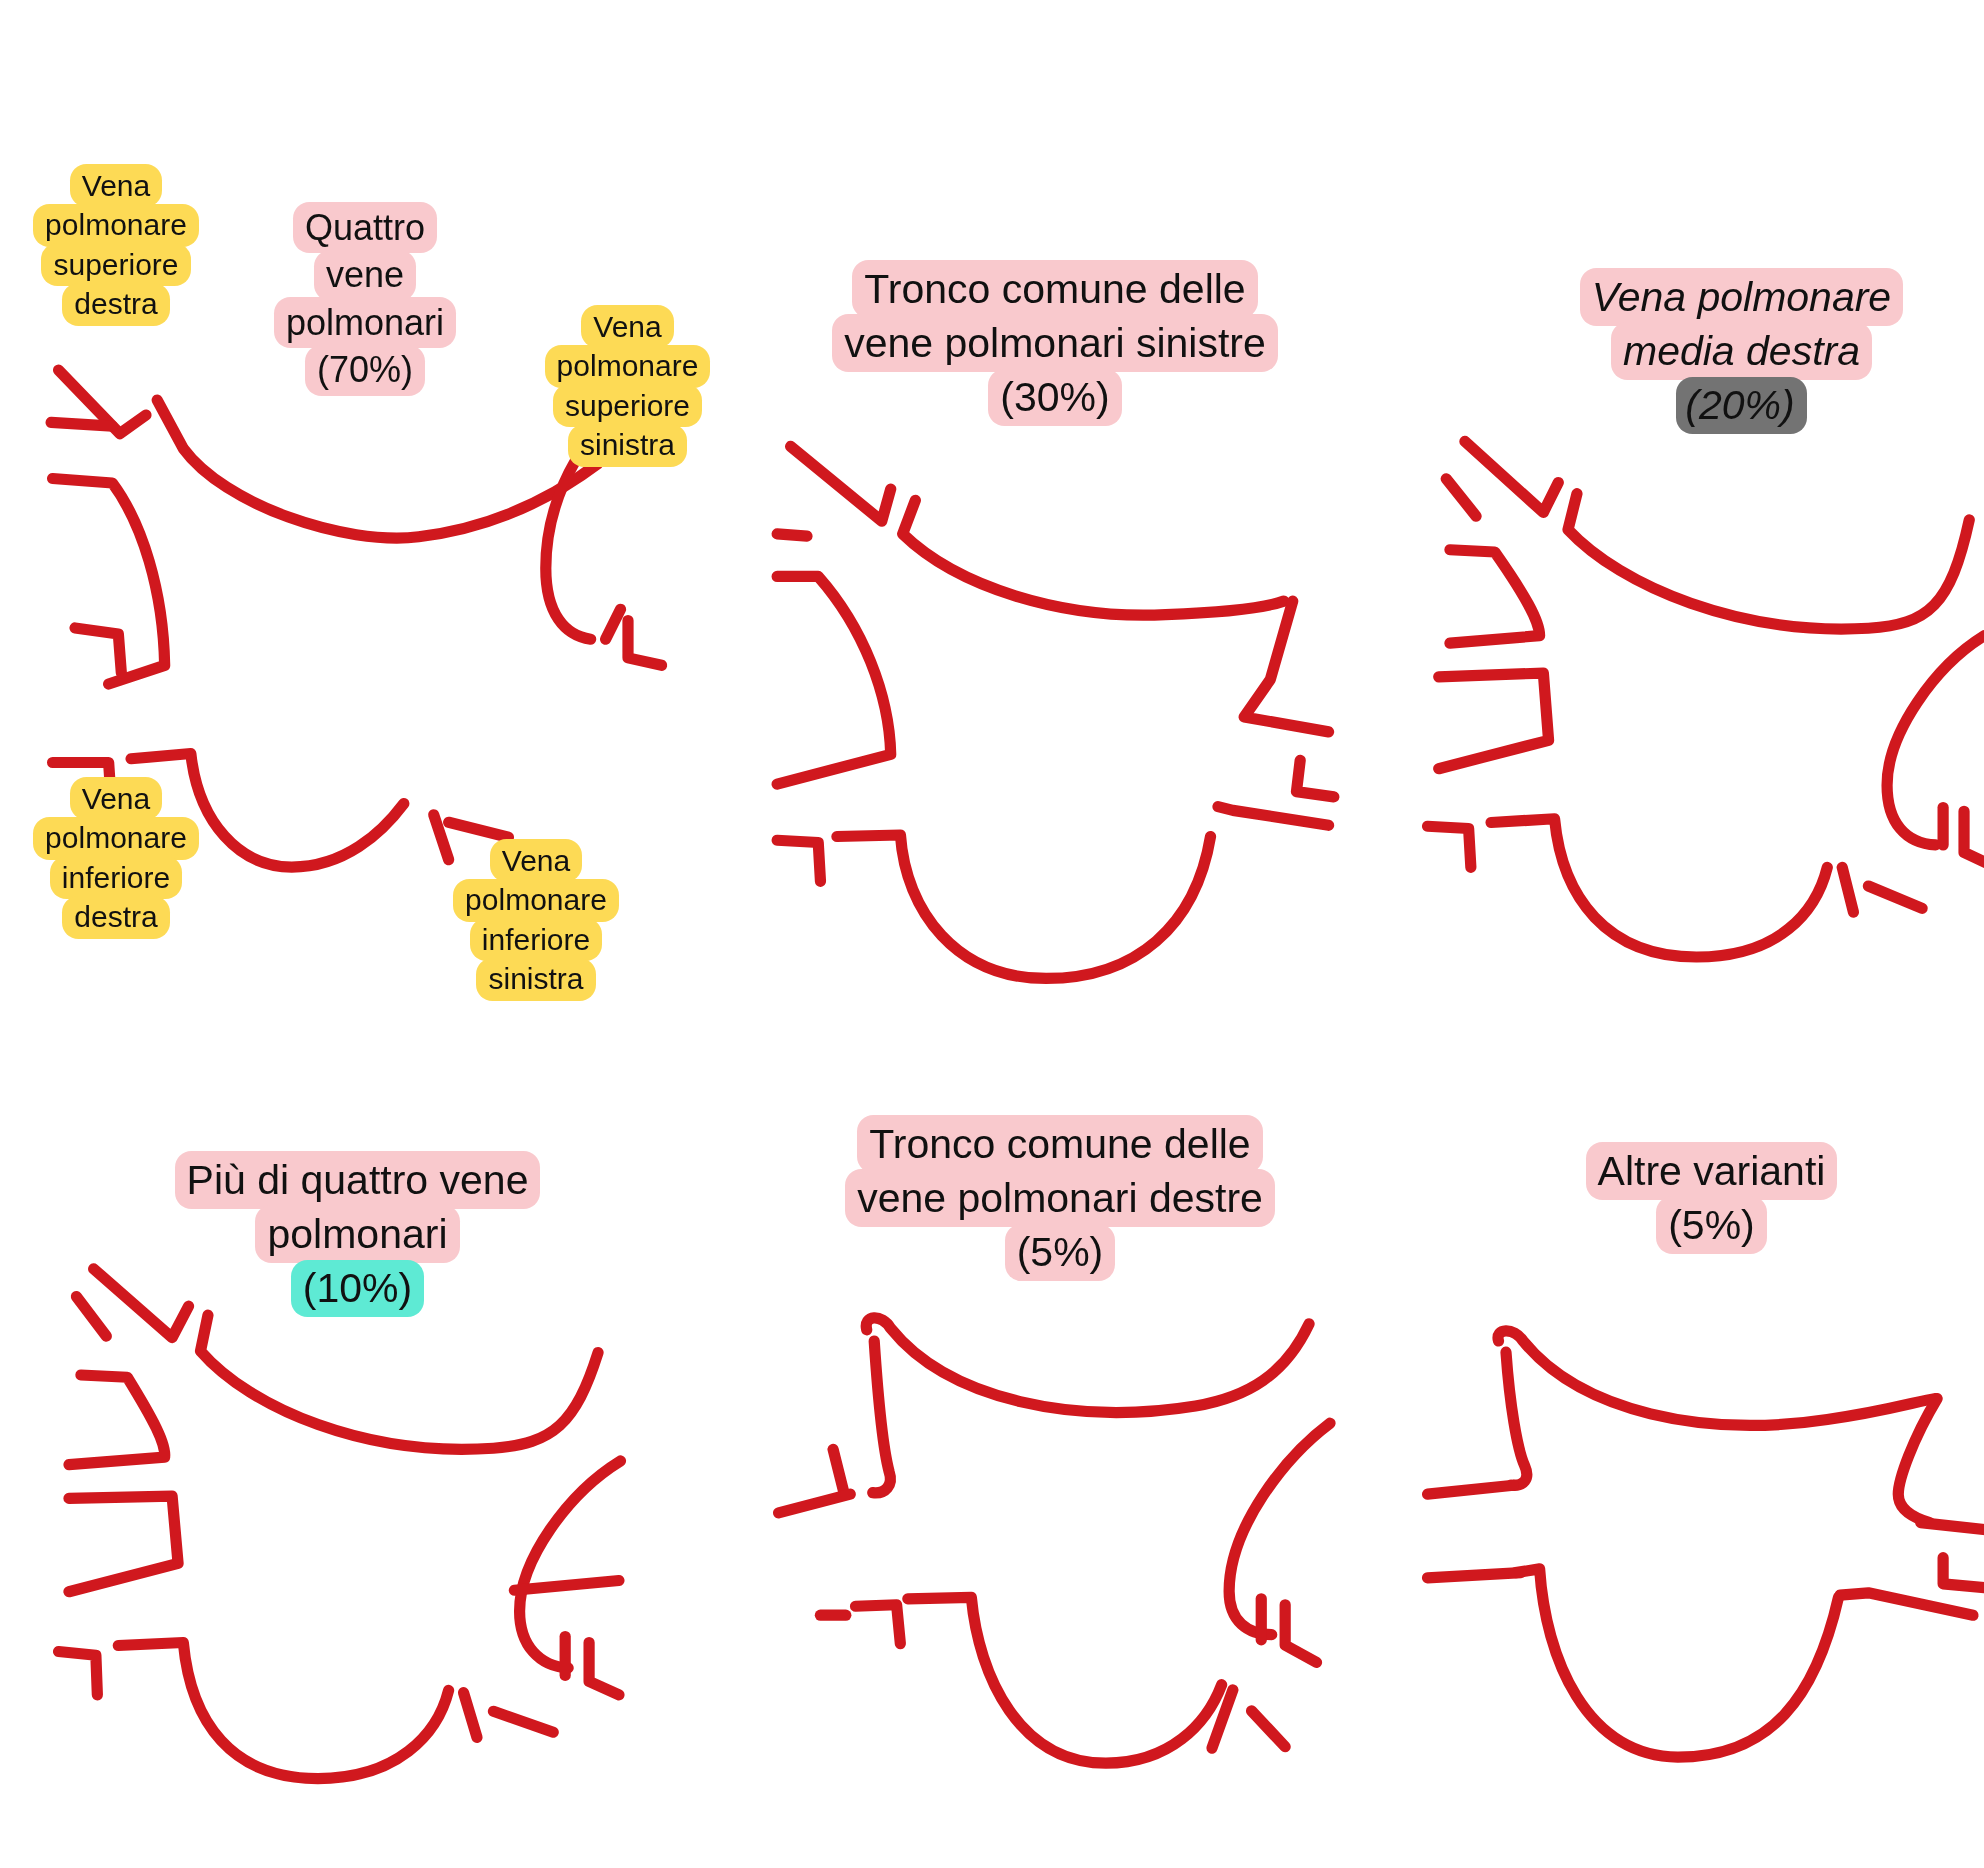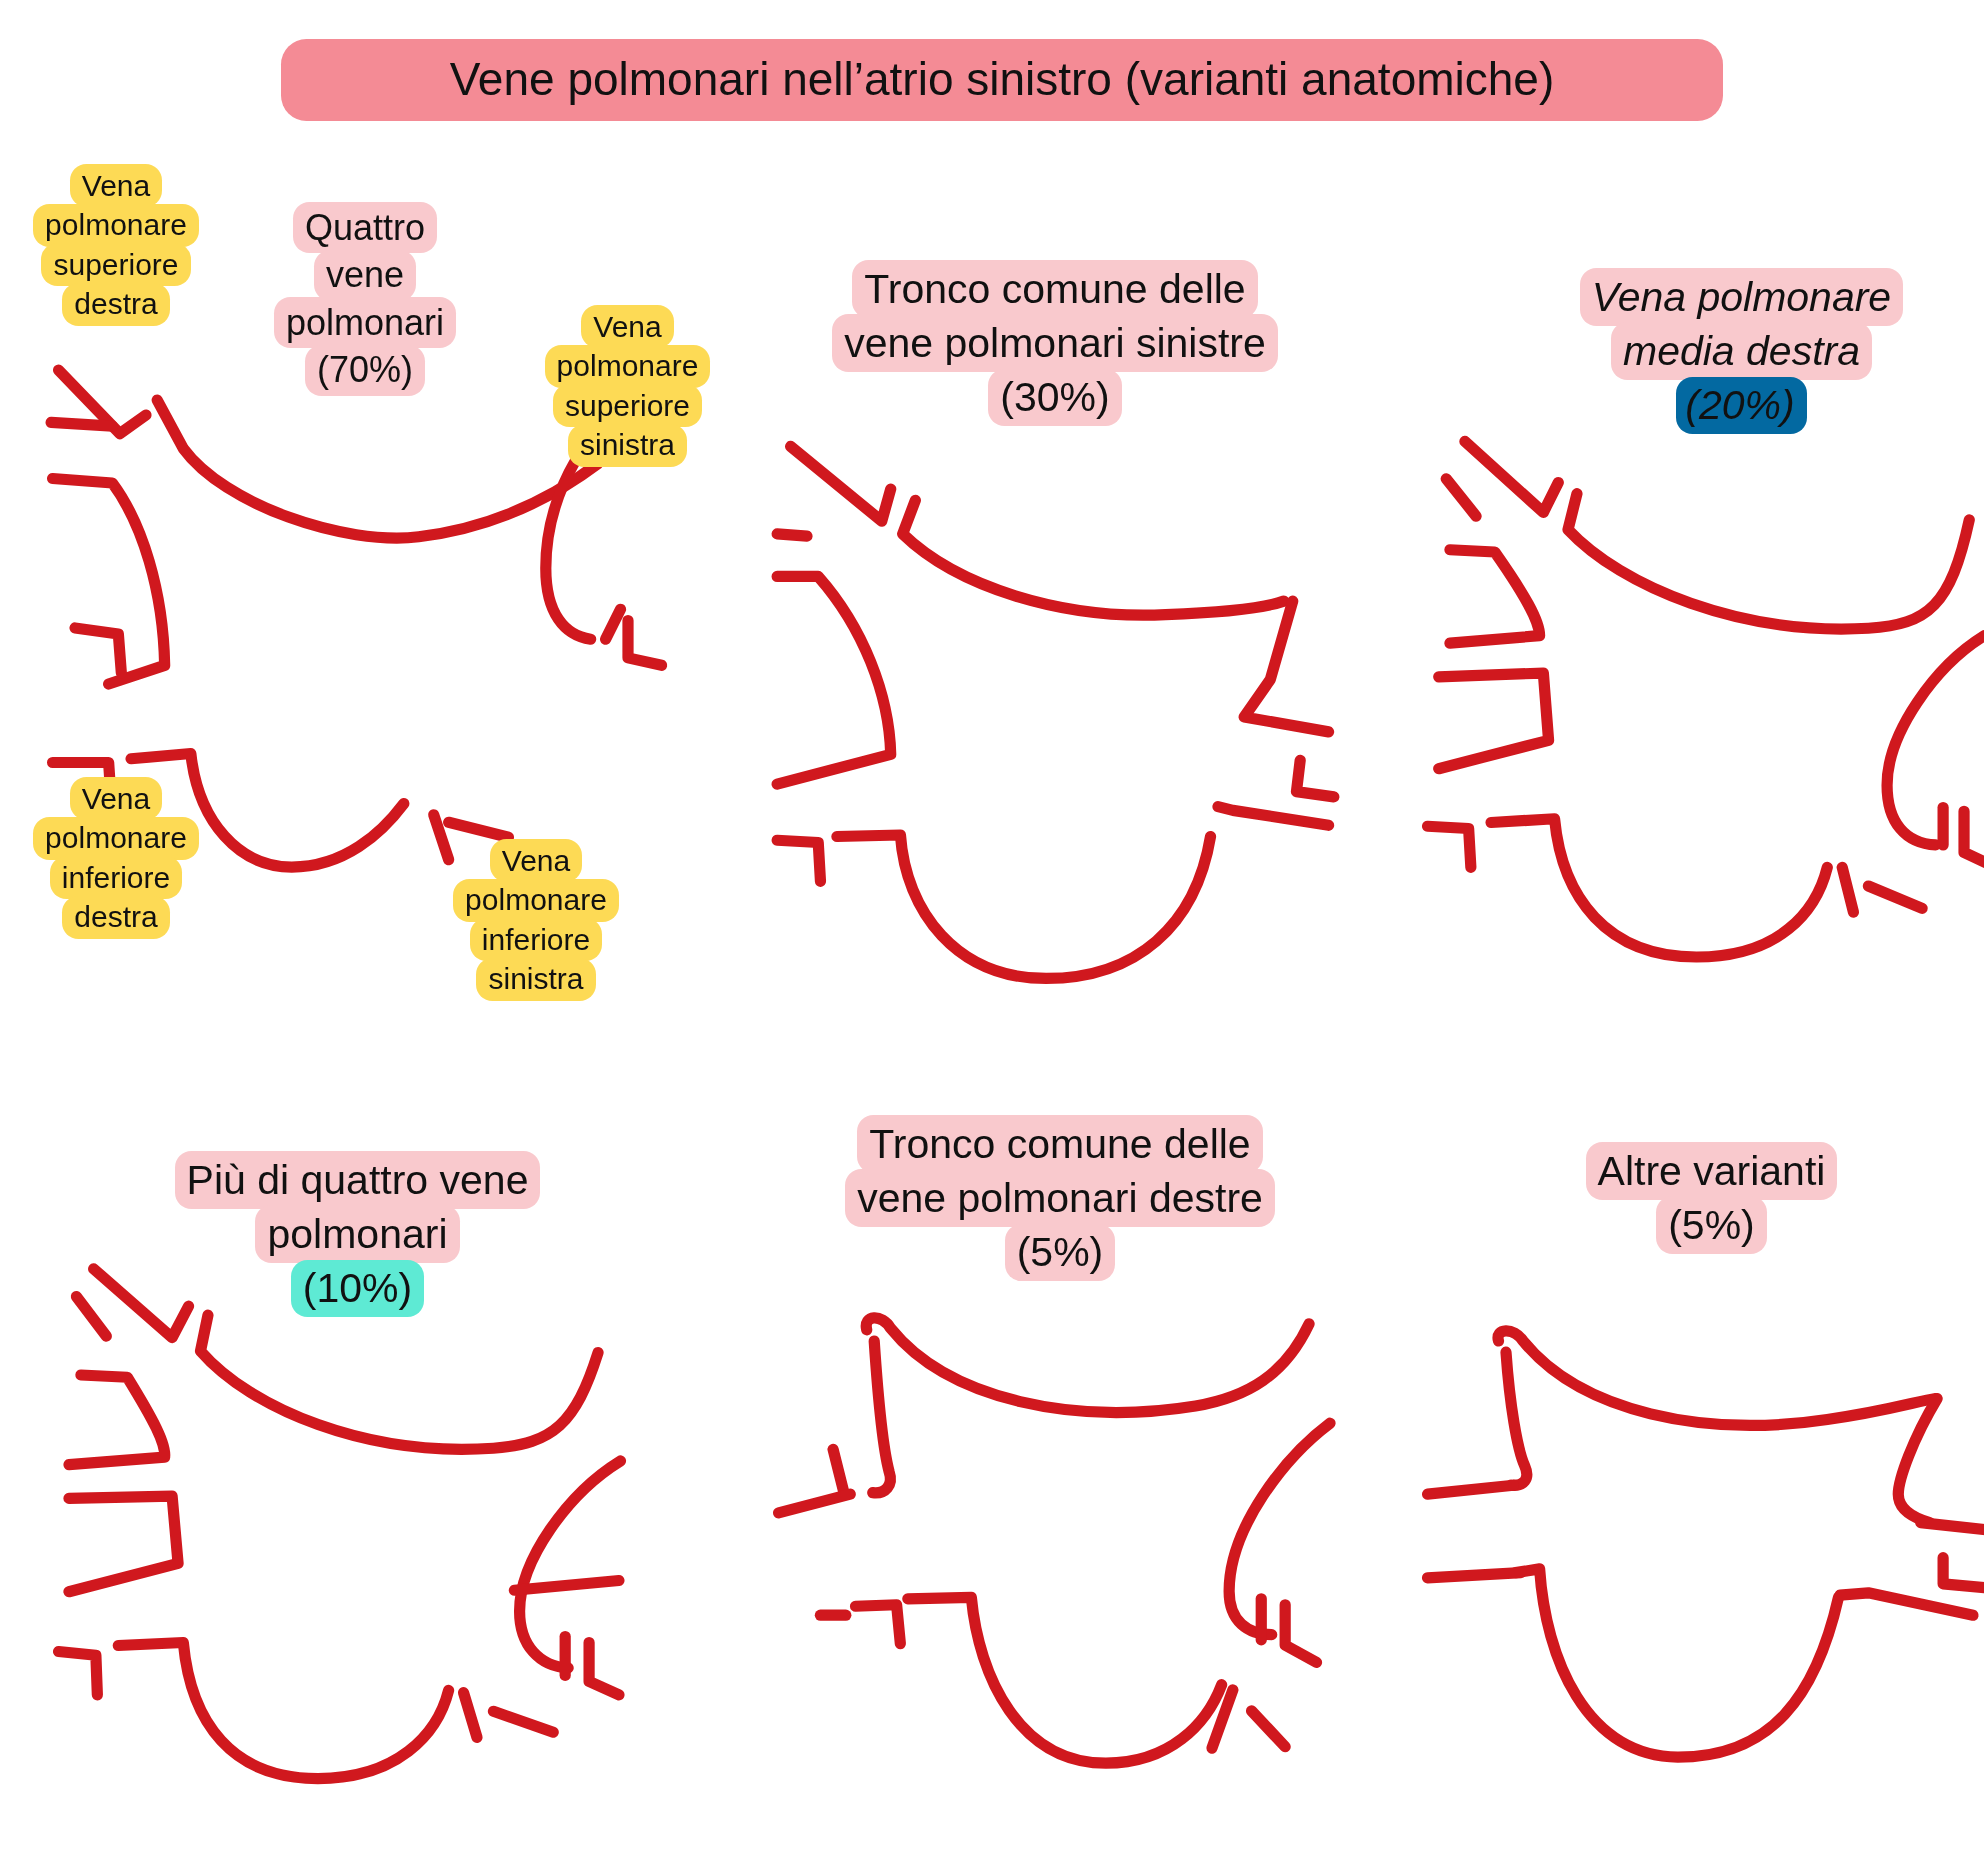--- a/index.html
+++ b/index.html
@@ -55,21 +55,20 @@
   .lbl.pinkbig{font-size:36px;}
 
   
   .lbl span.ln + span.ln{margin-top:-3.7px;}
 </style>
 </head>
 <body style="--title-bg: #F48B95; background: rgb(255, 255, 255);">
 
 <div class="canvas">
 
-  <div class="title-banner">Vene polmonari nell’atrio sinistro (varianti anatomiche)</div>
 
   <div class="panel" style="left:30px; top:344px;">
     <svg width="643" height="553" viewBox="0 0 860 740" fill="none" stroke="#D0181E" stroke-width="15" stroke-linecap="round" stroke-linejoin="round">
       <path d="M38 35 L120 120 L155 95"></path>
       <path d="M28 105 L110 110"></path>
       <path d="M170 75 L205 140 C260 215 420 270 520 258 C620 246 700 205 760 160"></path>
       <path d="M30 180 L110 186 C150 240 178 330 180 430 L105 455"></path>
       <path d="M60 380 L118 388 L122 440"></path>
       <path d="M30 560 L105 560 L108 605"></path>
       <path d="M135 555 L215 548 C225 640 280 700 350 700 C420 700 470 655 500 615"></path>
@@ -198,21 +197,21 @@
 
   <div class="lbl pink" style="left:786px; top:260px; width:538px;">
     <span class="ln" style="background: rgb(249, 201, 205);">Tronco comune delle</span>
     <span class="ln" style="background: rgb(249, 201, 205);">vene polmonari sinistre</span>
     <span class="ln" style="background: rgb(249, 201, 205);">(30%)</span>
   </div>
 
   <div class="lbl pink" style="left:1525px; top:268px; width:433px;font-style:italic;">
     <span class="ln" style="background: rgb(249, 201, 205);">Vena polmonare</span>
     <span class="ln" style="background: rgb(249, 201, 205);">media destra</span>
-    <span class="ln" style="background: #0369a1; padding-left: 9px;">(20%)</span>
+    <span class="ln" style="background: #737373; padding-left: 9px;">(20%)</span>
   </div>
 
   <div class="lbl pink" style="left:126px; top:1151px; width:463px;">
     <span class="ln" style="background: rgb(249, 201, 205);">Più di quattro vene</span>
     <span class="ln" style="background: rgb(249, 201, 205);">polmonari</span>
     <span class="ln" style="background: #5eead4;">(10%)</span>
   </div>
 
   <div class="lbl pink" style="left:791px; top:1115px; width:538px;">
     <span class="ln" style="background: rgb(249, 201, 205);">Tronco comune delle</span>

